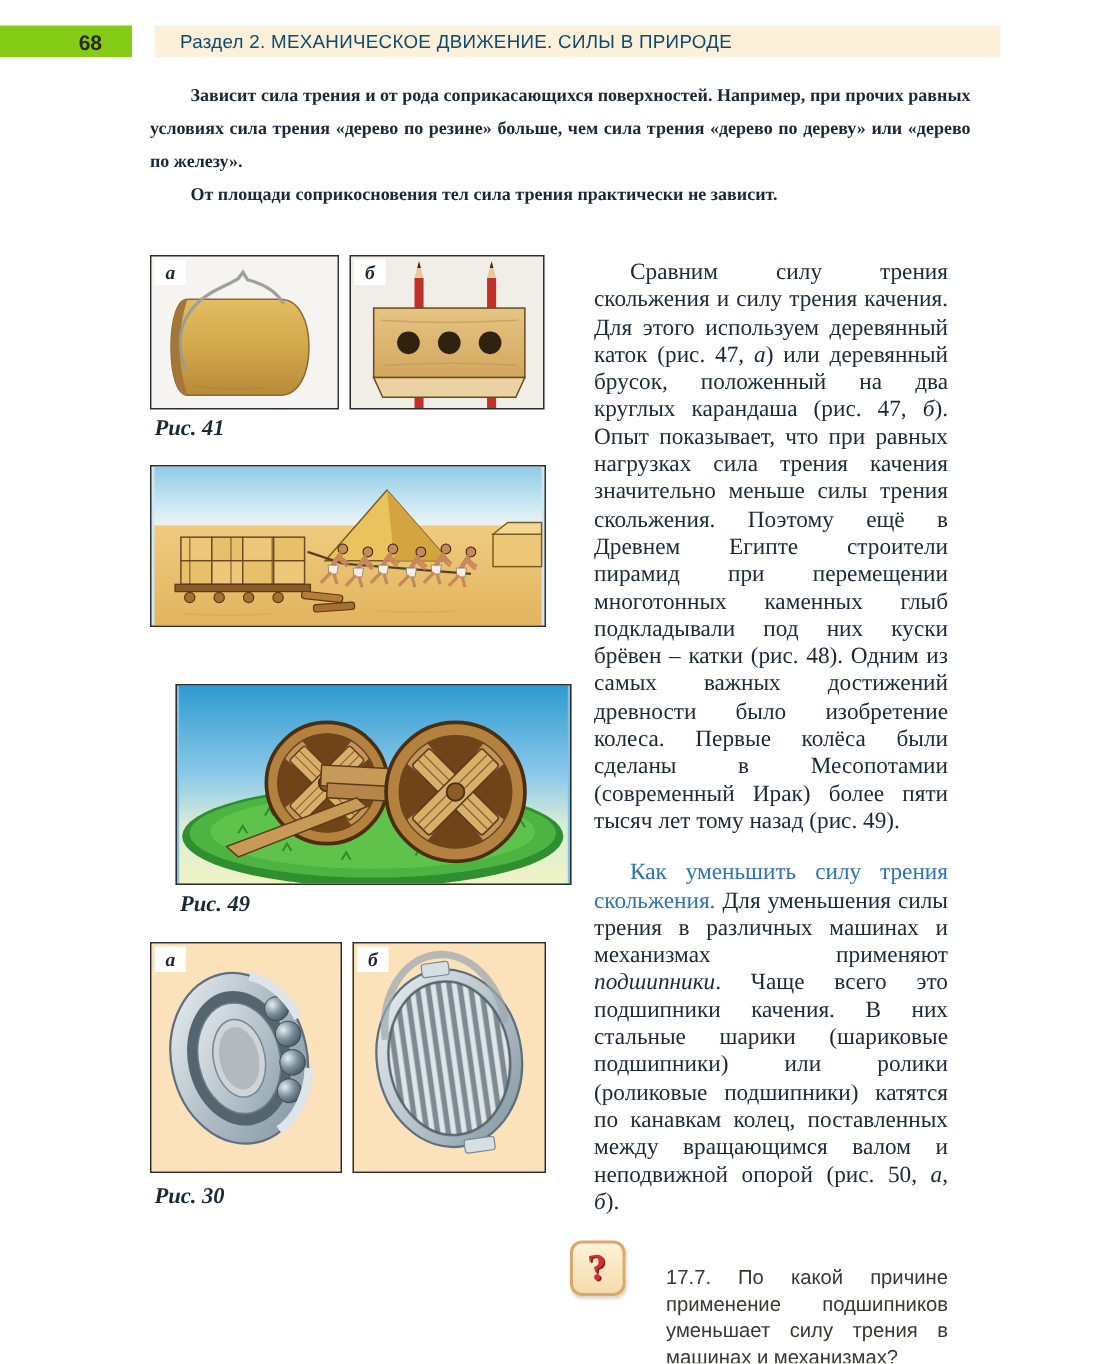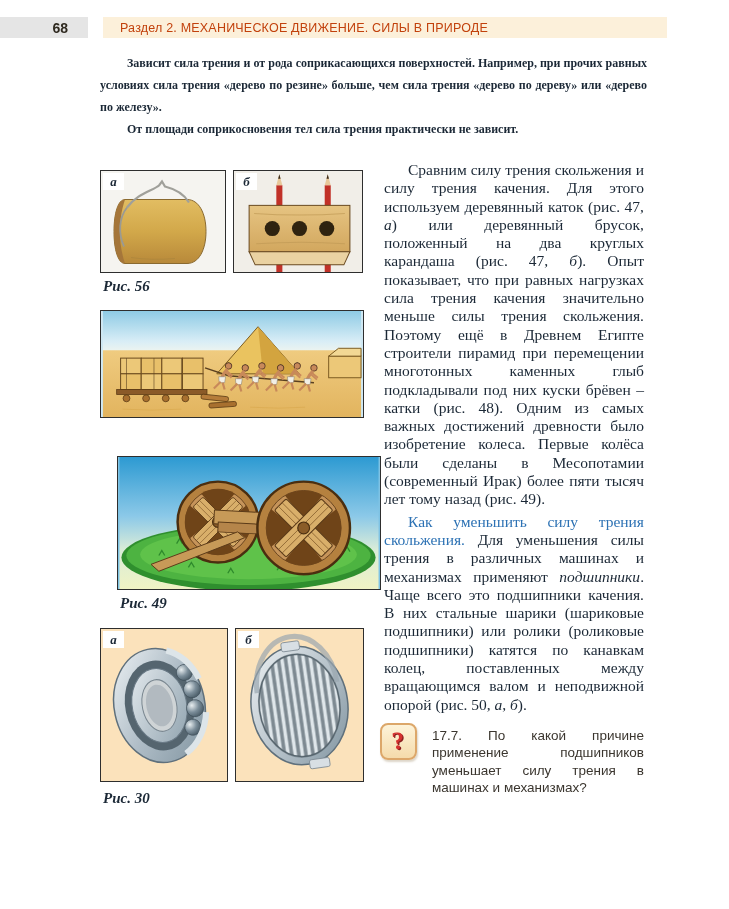--- a/index.html
+++ b/index.html
@@ -1,24 +1,24 @@
 <!DOCTYPE html>
 <html lang="ru"><head>
 <meta charset="utf-8">
 <style>
   html,body{margin:0;padding:0;background:#ffffff;}
   .page{position:relative;width:729px;height:909px;background:#ffffff;overflow:hidden;
         font-family:"Liberation Serif",serif;color:#1b2836;}
 
   
-  .pagenum-bar{position:absolute;left:0;top:17px;width:88px;height:21px;background:#e5e5e5;
+  .pagenum-bar{position:absolute;left:0;top:17px;width:88px;height:21px;background:#84cc16;
         font-family:"Liberation Sans",sans-serif;font-weight:bold;font-size:14px;color:#2f2a20;
         display:flex;align-items:center;justify-content:flex-end;padding-right:20px;box-sizing:border-box;}
   .title-bar{position:absolute;left:103px;top:17px;width:564px;height:21px;background:#fcf0da;
-        font-family:"Liberation Sans",sans-serif;font-size:12.5px;color:#c2410c;letter-spacing:.2px;
+        font-family:"Liberation Sans",sans-serif;font-size:12.5px;color:#0c4a6e;letter-spacing:.2px;
         display:flex;align-items:center;padding-left:17px;box-sizing:border-box;white-space:nowrap;}
 
   
   .intro{position:absolute;left:100px;top:52px;width:547px;font-size:12px;font-weight:bold;
         line-height:22px;text-align:justify;}
   .intro p{margin:0;text-indent:27px;}
 
   
   .figures{position:absolute;left:100px;top:170px;width:264px;height:660px;}
   .figblock{position:absolute;left:0;width:264px;}
@@ -31,21 +31,21 @@
   .fig-caption{font:italic bold 15px "Liberation Serif",serif;color:#1b2836;margin:5px 0 0 3px;}
 
   .f47{width:126px;height:103px;} .f47b{width:130px;height:103px;}
   .f48{width:264px;height:108px;background:#cfe8f3;}
   .f49{width:264px;height:134px;background:#7fc3e4;}
   .f50{width:128px;height:154px;background:#fbe2bb;} .f50b{width:129px;height:154px;background:#fbe2bb;}
 
   
   .text-col{position:absolute;left:380px;top:157px;width:268px;font-size:15.5px;line-height:18.3px;
         text-align:justify;color:#1b2836;}
-  .text-col p{margin:4px;text-indent:24px;}
+  .text-col p{margin:16px;text-indent:24px;}
   .text-col p + p{margin-top:3px;}
   .blue-head{color:#2d72b4;font-weight:normal;}
 
   
   .question{display:flex;gap:11px;margin-top:9px;align-items:flex-start;}
   .q-icon{flex:none;width:37px;height:37px;border-radius:8px;border:2px solid #dca76a;box-sizing:border-box;
         background:linear-gradient(#fdf3d9,#f5dbab);box-shadow:1px 2px 2px rgba(120,90,40,.25);
         display:flex;align-items:center;justify-content:center;}
   .q-mark{font:bold 25px "Liberation Serif",serif;color:#d53030;text-shadow:1px 1px 0 #8a1d1d;transform:rotate(-6deg);}
   .q-text{font-family:"Liberation Sans",sans-serif;font-size:13.5px;line-height:17.5px;color:#3b362f;
@@ -105,21 +105,21 @@
             <use href="#pencil47" x="93" y="6"></use>
             <rect x="15" y="34" width="100" height="46" fill="url(#wood47b)" stroke="#6a4a20" stroke-width="1"></rect>
             <polygon points="15,80 115,80 109,93 21,93" fill="#ead2a2" stroke="#6a4a20" stroke-width="1"></polygon>
             <circle cx="38" cy="57" r="7.5" fill="#2f2310"></circle>
             <circle cx="65" cy="57" r="7.5" fill="#2f2310"></circle>
             <circle cx="92" cy="57" r="7.5" fill="#2f2310"></circle>
             <path d="M20,42 q45,3 90,0 M22,72 q45,-3 88,0" stroke="#c09a55" stroke-width="1" fill="none" opacity=".7"></path>
           </svg>
         </div>
       </div>
-      <figcaption class="fig-caption">Рис. 56</figcaption>
+      <figcaption class="fig-caption">Рис. 41</figcaption>
     </figure>
 
     <figure class="figblock" style="top:140px;margin:0;">
       <div class="photo-frame f48">
         <svg viewBox="0 0 263 108">
           <defs>
             <linearGradient id="sky48" x1="0" y1="0" x2="0" y2="1">
               <stop offset="0" stop-color="#8ecbe5"></stop>
                 <stop offset=".7" stop-color="#d8edf6"></stop>
                 <stop offset="1" stop-color="#f3f6ee"></stop>

